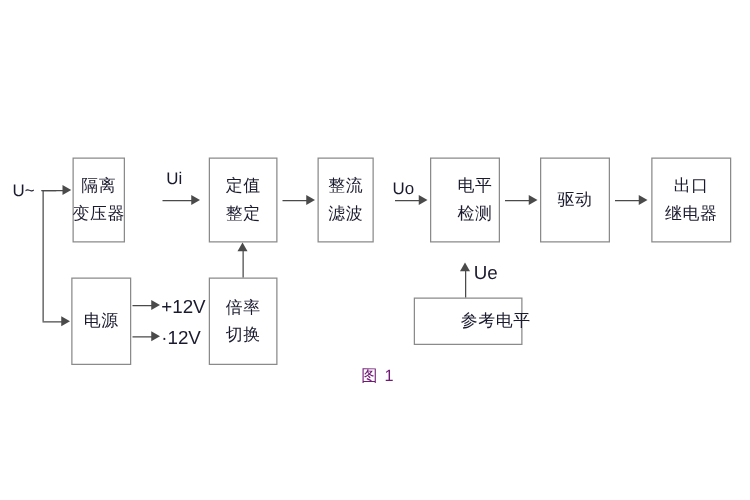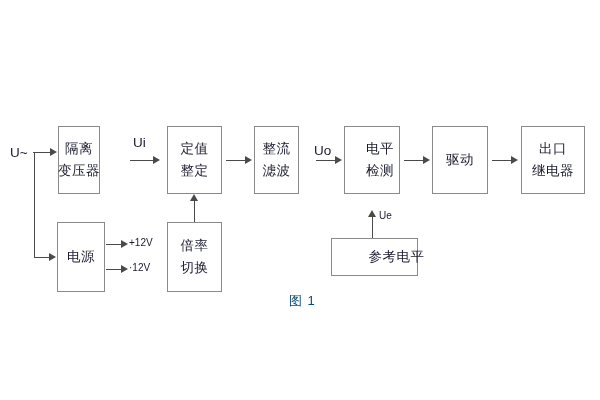--- a/index.html
+++ b/index.html
@@ -38,25 +38,25 @@
   }
   
   .lbl {
     position: absolute;
     color: #1a1a2e;
     font-size: 13.5px;
     line-height: 1;
     white-space: nowrap;
   }
   .lbl.small {
-    font-size: 10px;
+    font-size: 15px;
   }
   .caption {
     position: absolute;
-    color: #0c4a6e;
+    color: #701a75;
     font-size: 13px;
     line-height: 1;
     white-space: nowrap;
     letter-spacing: 1px;
   }
   
   .hline {
     position: absolute;
     height: 0;
     border-top: 1.4px solid #4a4a4a;

